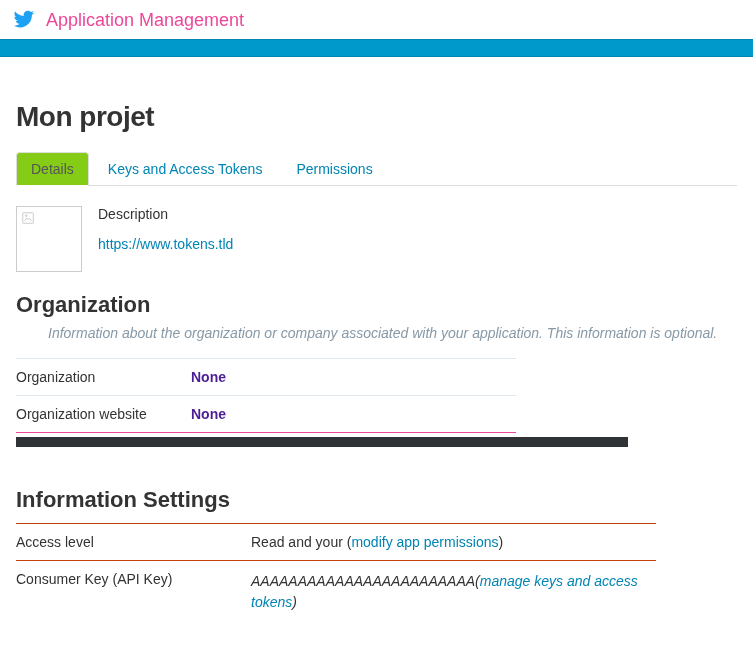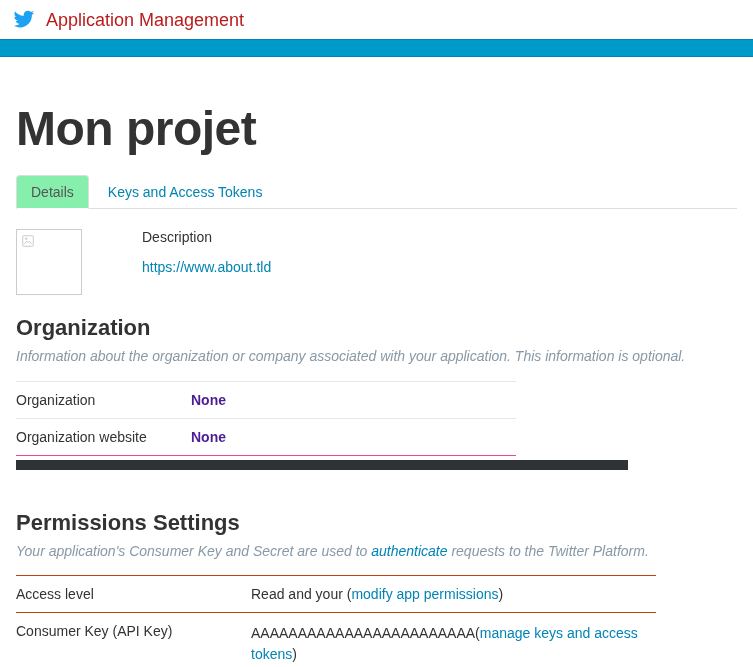--- a/index.html
+++ b/index.html
@@ -12,31 +12,31 @@
   }
   .topbar {
     display: flex;
     align-items: center;
     padding: 8px 10px 6px 10px;
   }
   .topbar svg { width: 28px; height: 22px; }
   .topbar-title {
     margin-left: 8px;
     font-size: 18px;
-    color: #b91c1c;
+    color: #ec4899;
   }
   .blue-strip {
     height: 18px;
     background: #0099cc;
     border-top: 1px solid #0084b4;
     border-bottom: 1px solid #0084b4;
   }
   .main { padding: 20px 16px 30px 16px; }
   h1.page-title {
-    font-size: 48px;
+    font-size: 28px;
     font-weight: 700;
     color: #333;
     margin: 24px 0 18px 0;
     letter-spacing: -0.5px;
   }
   .tabs {
     display: flex;
     border-bottom: 1px solid #ddd;
     margin-bottom: 20px;
   }
@@ -47,24 +47,24 @@
     font-size: 14px;
     color: #0084b4;
     border: 1px solid transparent;
     border-top-left-radius: 4px;
     border-top-right-radius: 4px;
     position: relative;
     top: 1px;
   }
   .tab.active {
     color: #555;
-    background: #86efac;
+    background: #84cc16;
     border-color: #ddd #ddd #fff #ddd;
   }
-  .details-header { display: flex; margin-bottom: 18px; gap: 44px; }
+  .details-header { display: flex; margin-bottom: 18px; }
   .app-thumb {
     width: 66px; height: 66px;
     border: 1px solid #ccc;
     display: flex;
     align-items: flex-start;
     justify-content: flex-start;
     padding: 4px;
     margin-right: 16px;
   }
   .app-thumb svg { width: 14px; height: 14px; opacity: .5; }
@@ -74,20 +74,21 @@
     font-size: 22px;
     font-weight: 700;
     margin: 20px 0 6px 0;
     color: #333;
   }
   .section-sub {
     font-style: italic;
     color: #8899a6;
     margin-bottom: 14px;
     line-height: 1.4;
+    margin-left: 32px;
   }
   .section-sub a { color: #0084b4; font-style: italic; }
   table.info { width: 500px; border-collapse: collapse; }
   table.info tr { border-top: 1px solid #e1e8ed; }
   table.info tr:last-child { border-bottom: 1px solid #ec4899; }
   table.info td { padding: 10px 0; vertical-align: top; }
   table.info td.key { width: 175px; color: #333; }
   table.info td.val { color: #4c1d95; font-weight: bold; }
   .dark-bar {
     height: 10px;
@@ -114,67 +115,65 @@
   <span class="topbar-title">Application Management</span>
 </div>
 <div class="blue-strip"></div>
 
 <div class="main">
   <h1 class="page-title">Mon projet</h1>
 
   <div class="tabs">
     <div class="tab active">Details</div>
     <div class="tab">Keys and Access Tokens</div>
+    <div class="tab">Permissions</div>
   </div>
 
   <div class="details-header">
     <div class="app-thumb">
       <svg viewBox="0 0 24 24" fill="none" stroke="#888" stroke-width="1.5">
         <rect x="3" y="3" width="18" height="18" rx="1"></rect>
         <path d="M6 17l4-5 3 3 2-2 3 4"></path>
         <circle cx="9" cy="8" r="1.5"></circle>
       </svg>
     </div>
     <div class="desc-block">
       <div class="desc-label">Description</div>
-      <a href="#" class="domain">https://www.about.tld</a>
+      <a href="#" class="domain">https://www.tokens.tld</a>
     </div>
   </div>
 
   <h2 class="section-title">Organization</h2>
   <div class="section-sub">Information about the organization or company associated with your application. This information is optional.</div>
 
   <table class="info">
     <tbody>
         <tr>
       <td class="key">Organization</td>
       <td class="val">None</td>
     </tr>
     <tr>
       <td class="key">Organization website</td>
       <td class="val">None</td>
     </tr>
   </tbody>
     </table>
   <div class="dark-bar"></div>
 
-  <h2 class="section-title" style="margin-top:40px;">Permissions Settings</h2>
-  <div class="section-sub">
-    <span>Your application's Consumer Key and Secret are used to </span><a href="#" class="inline-link">authenticate</a><span> requests to the Twitter Platform.</span>
-  </div>
+  <h2 class="section-title" style="margin-top:40px;">Information Settings</h2>
 
   <table class="settings">
     <tbody>
         <tr>
       <td class="key">Access level</td>
       <td>
         <span>Read and your (</span><a href="#" class="inline-link">modify app permissions</a><span>)</span>
       </td>
     </tr>
     <tr>
       <td class="key2">Consumer Key (API Key)</td>
-      <td style="max-width:380px; line-height:1.5;">
+      <td style="max-width:380px; line-height:1.5;font-style:italic;">
         <span>AAAAAAAAAAAAAAAAAAAAAAAA(</span><a href="#" class="inline-link">manage keys and access tokens</a><span>)</span>
       </td>
     </tr>
   </tbody>
     </table>
 </div>
 
 </body></html>

